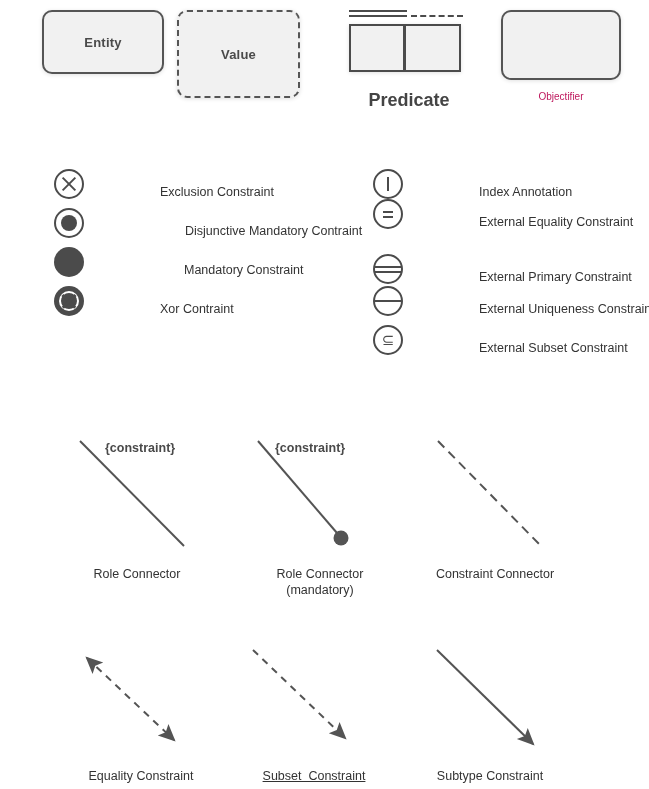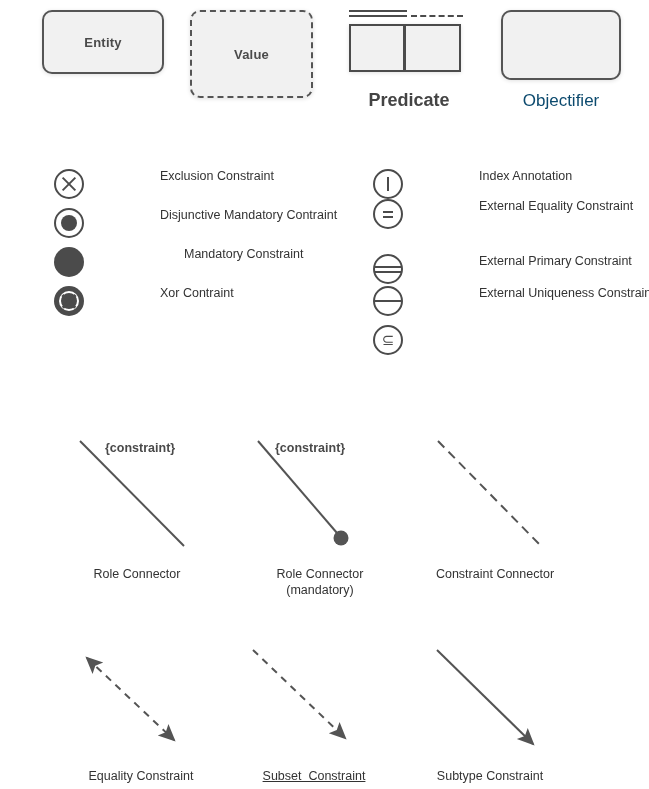--- a/index.html
+++ b/index.html
@@ -40,22 +40,22 @@
   }
   .shape-label-inside {
     font-size: 13px;
     font-weight: bold;
     color: #4a4a4a;
     letter-spacing: 0.2px;
   }
   .shape-label-below {
     position: absolute;
     text-align: center;
-    font-size: 17px;
-    color: #0c4a6e;
+    font-size: 10px;
+    color: #be185d;
   }
   .shape-label-below.bold {
     font-weight: bold;
     font-size: 18px;
     color: #444;
   }
 
   
   .pred-wrap { position: absolute; }
   .pred-cells {
@@ -73,21 +73,21 @@
   .pred-line-solid {
     position: absolute;
     background: #4b4b4b;
   }
   .pred-line-dashed {
     position: absolute;
     border-top: 2px dashed #4b4b4b;
   }
 
   
-  .legend-row { position: absolute; display: flex; align-items: flex-start; }
+  .legend-row { position: absolute; display: flex; align-items: flex-end; }
   .legend-icon {
     width: 30px; height: 30px;
     position: relative;
     flex: 0 0 30px;
   }
   .legend-text {
     font-size: 12.5px;
     color: #333333;
     white-space: pre;
   }
@@ -161,21 +161,21 @@
 </style>
 </head>
 <body>
 
 <div class="stage">
 
   <div class="shape-box" style="left:8px; top:10px; width:122px; height:64px;margin-left:34px;">
     <span class="shape-label-inside">Entity</span>
   </div>
 
-  <div class="shape-box dashed" style="left:190px; top:10px; width:123px; height:88px;align-items:center;">
+  <div class="shape-box dashed" style="left:177px; top:10px; width:123px; height:88px;align-items:center;">
     <span class="shape-label-inside">Value</span>
   </div>
 
   <div class="pred-wrap" style="left:349px; top:10px; width:118px; height:62px;">
     <div class="pred-line-solid" style="left:0px; top:0px; width:58px; height:2px;"></div>
     <div class="pred-line-solid" style="left:0px; top:5px; width:58px; height:2px;"></div>
     <div class="pred-line-dashed" style="left:62px; top:5px; width:52px; height:0px;"></div>
     <div class="pred-cells" style="left:0px; top:14px; width:112px; height:48px;">
       <div class="pred-cell" style="width:56px; height:48px;"></div>
       <div class="pred-cell" style="width:56px; height:48px;"></div>
@@ -188,21 +188,21 @@
 
   <div class="legend-row" style="left:54px; top:169px; width:300px; height:30px;">
     <div class="legend-icon">
       <div class="circ circ-outline"></div>
       <div class="xbar" style="left:6px; top:14px; width:18px; height:2px; transform:rotate(45deg);"></div>
       <div class="xbar" style="left:6px; top:14px; width:18px; height:2px; transform:rotate(-45deg);"></div>
     </div>
     <span class="legend-text" style="margin-left:76px;">Exclusion Constraint</span>
   </div>
 
-  <div class="legend-row" style="left:54px; top:208px; width:300px; height:30px;">
+  <div class="legend-row" style="left:54px; top:208px; width:300px; height:30px;gap:25px;">
     <div class="legend-icon">
       <div class="circ circ-outline"></div>
       <div class="dot-center" style="left:7px; top:7px; width:16px; height:16px;"></div>
     </div>
     <span class="legend-text" style="margin-left:76px;">Disjunctive Mandatory Contraint</span>
   </div>
 
   <div class="legend-row" style="left:54px; top:247px; width:300px; height:30px;">
     <div class="legend-icon">
       <div class="circ circ-fill"></div>
@@ -252,20 +252,21 @@
       <div class="hbar" style="left:1px; top:14px; width:28px; height:2px;"></div>
     </div>
     <span class="legend-text" style="margin-left:76px;">External Uniqueness Constraint</span>
   </div>
 
   <div class="legend-row" style="left:373px; top:325px; width:276px; height:30px;">
     <div class="legend-icon">
       <div class="circ circ-outline"></div>
       <div class="glyph" style="font-size:15px;">⊆</div>
     </div>
+    <span class="legend-text" style="margin-left:76px;">External Subset Constraint</span>
   </div>
 
   <svg class="overlay" viewBox="0 0 649 789" xmlns="http://www.w3.org/2000/svg">
     <defs>
       <marker id="ah" markerWidth="9" markerHeight="9" refX="7.5" refY="4.5" orient="auto" markerUnits="strokeWidth">
         <path d="M0,0.6 L8.6,4.5 L0,8.4 L1.8,4.5 Z" fill="#545454"></path>
       </marker>
       <marker id="ah-start" markerWidth="9" markerHeight="9" refX="7.5" refY="4.5" orient="auto-start-reverse" markerUnits="strokeWidth">
         <path d="M0,0.6 L8.6,4.5 L0,8.4 L1.8,4.5 Z" fill="#545454"></path>
       </marker>

